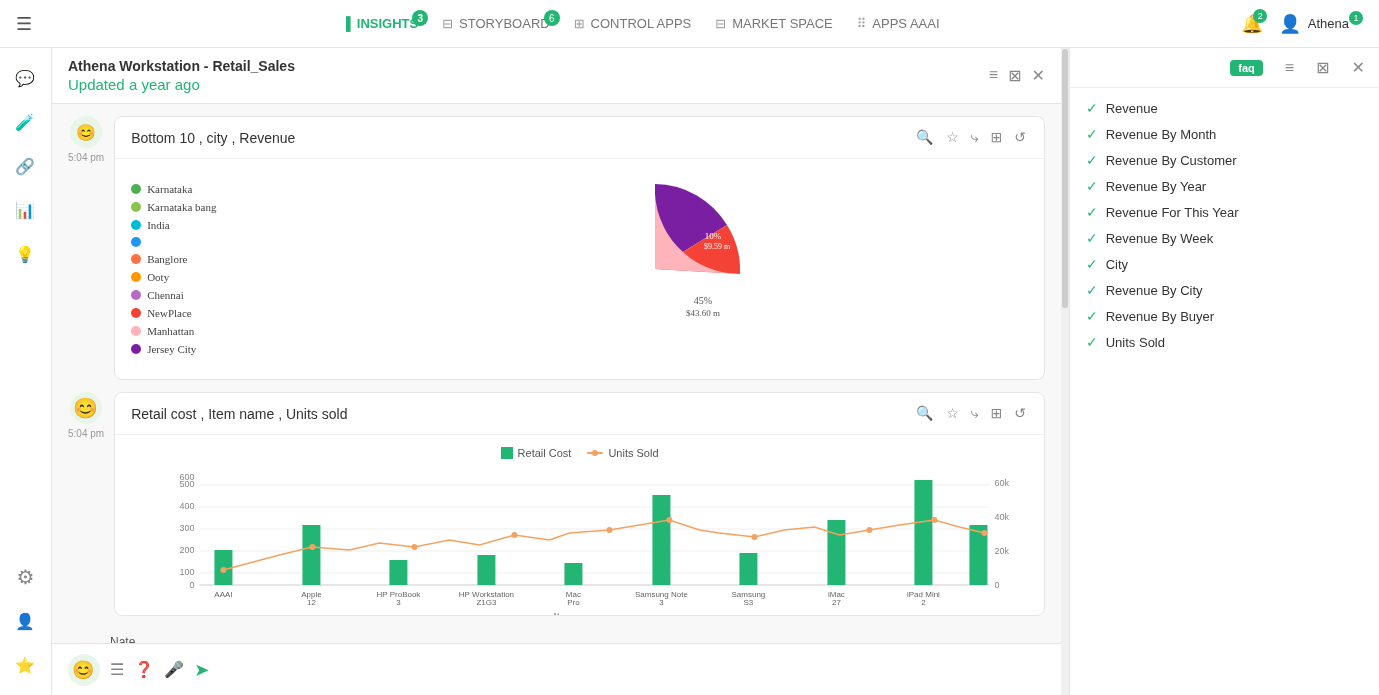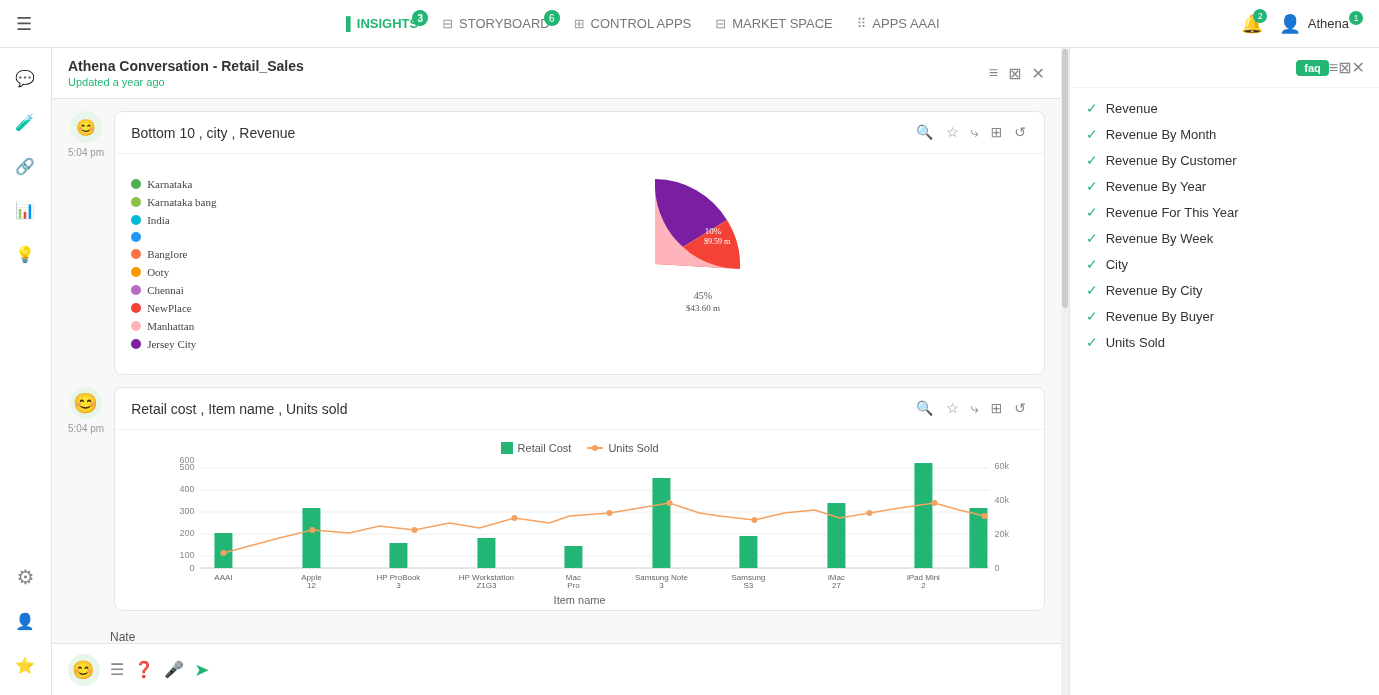--- a/index.html
+++ b/index.html
@@ -174,21 +174,21 @@
       padding: 10px 16px;
       border-bottom: 1px solid #e5e5e5;
       flex-shrink: 0;
     }
     .conversation-title {
       font-size: 14px;
       font-weight: 600;
       color: #333;
     }
     .conversation-subtitle {
-      font-size: 11px;
+      font-size: 15px;
       color: #22b573;
       margin-top: 2px;
     }
 
     .conversation-body {
       flex: 1;
       overflow-y: auto;
       padding: 12px 16px;
       display: flex;
       flex-direction: column;
@@ -294,21 +294,21 @@
     
     .bar-container {
       padding: 12px 16px;
       height: 180px;
       position: relative;
     }
     .chart-legend-row {
       display: flex;
       gap: 16px;
       justify-content: center;
-      margin-bottom: 4px;
+      margin-bottom: 16px;
       font-size: 11px;
       color: #555;
     }
     .legend-line-item {
       display: flex;
       align-items: center;
       gap: 5px;
     }
     .legend-rect {
       width: 12px;
@@ -341,21 +341,21 @@
       display: flex;
       flex-direction: column;
       flex-shrink: 0;
       overflow: hidden;
     }
     .faq-panel-header {
       display: flex;
       align-items: center;
       justify-content: center;
       padding: 10px 14px;
-      gap: 0;
+      gap: 22px;
       border-bottom: 1px solid #f0f0f0;
     }
     .faq-header-icon {
       color: #888;
       cursor: pointer;
       font-size: 16px;
     }
     .faq-badge {
       background: #22b573;
       color: #fff;
@@ -497,21 +497,21 @@
       <div class="sidebar-icon">⭐</div>
     </div>
   </div>
 
   <div class="content-area">
     <div class="conversation-panel">
 
       <div class="conversation-header">
         <div style="display:flex;justify-content:space-between;align-items:center">
           <div>
-            <div class="conversation-title">Athena Conversation - Retail_Sales</div>
+            <div class="conversation-title">Athena Workstation - Retail_Sales</div>
             <div class="conversation-subtitle">Updated a year ago</div>
           </div>
           <div style="display:flex;gap:10px;color:#888;font-size:16px">
             <span style="cursor:pointer">≡</span>
             <span style="cursor:pointer">⊠</span>
             <span style="cursor:pointer">✕</span>
           </div>
         </div>
       </div>
 

